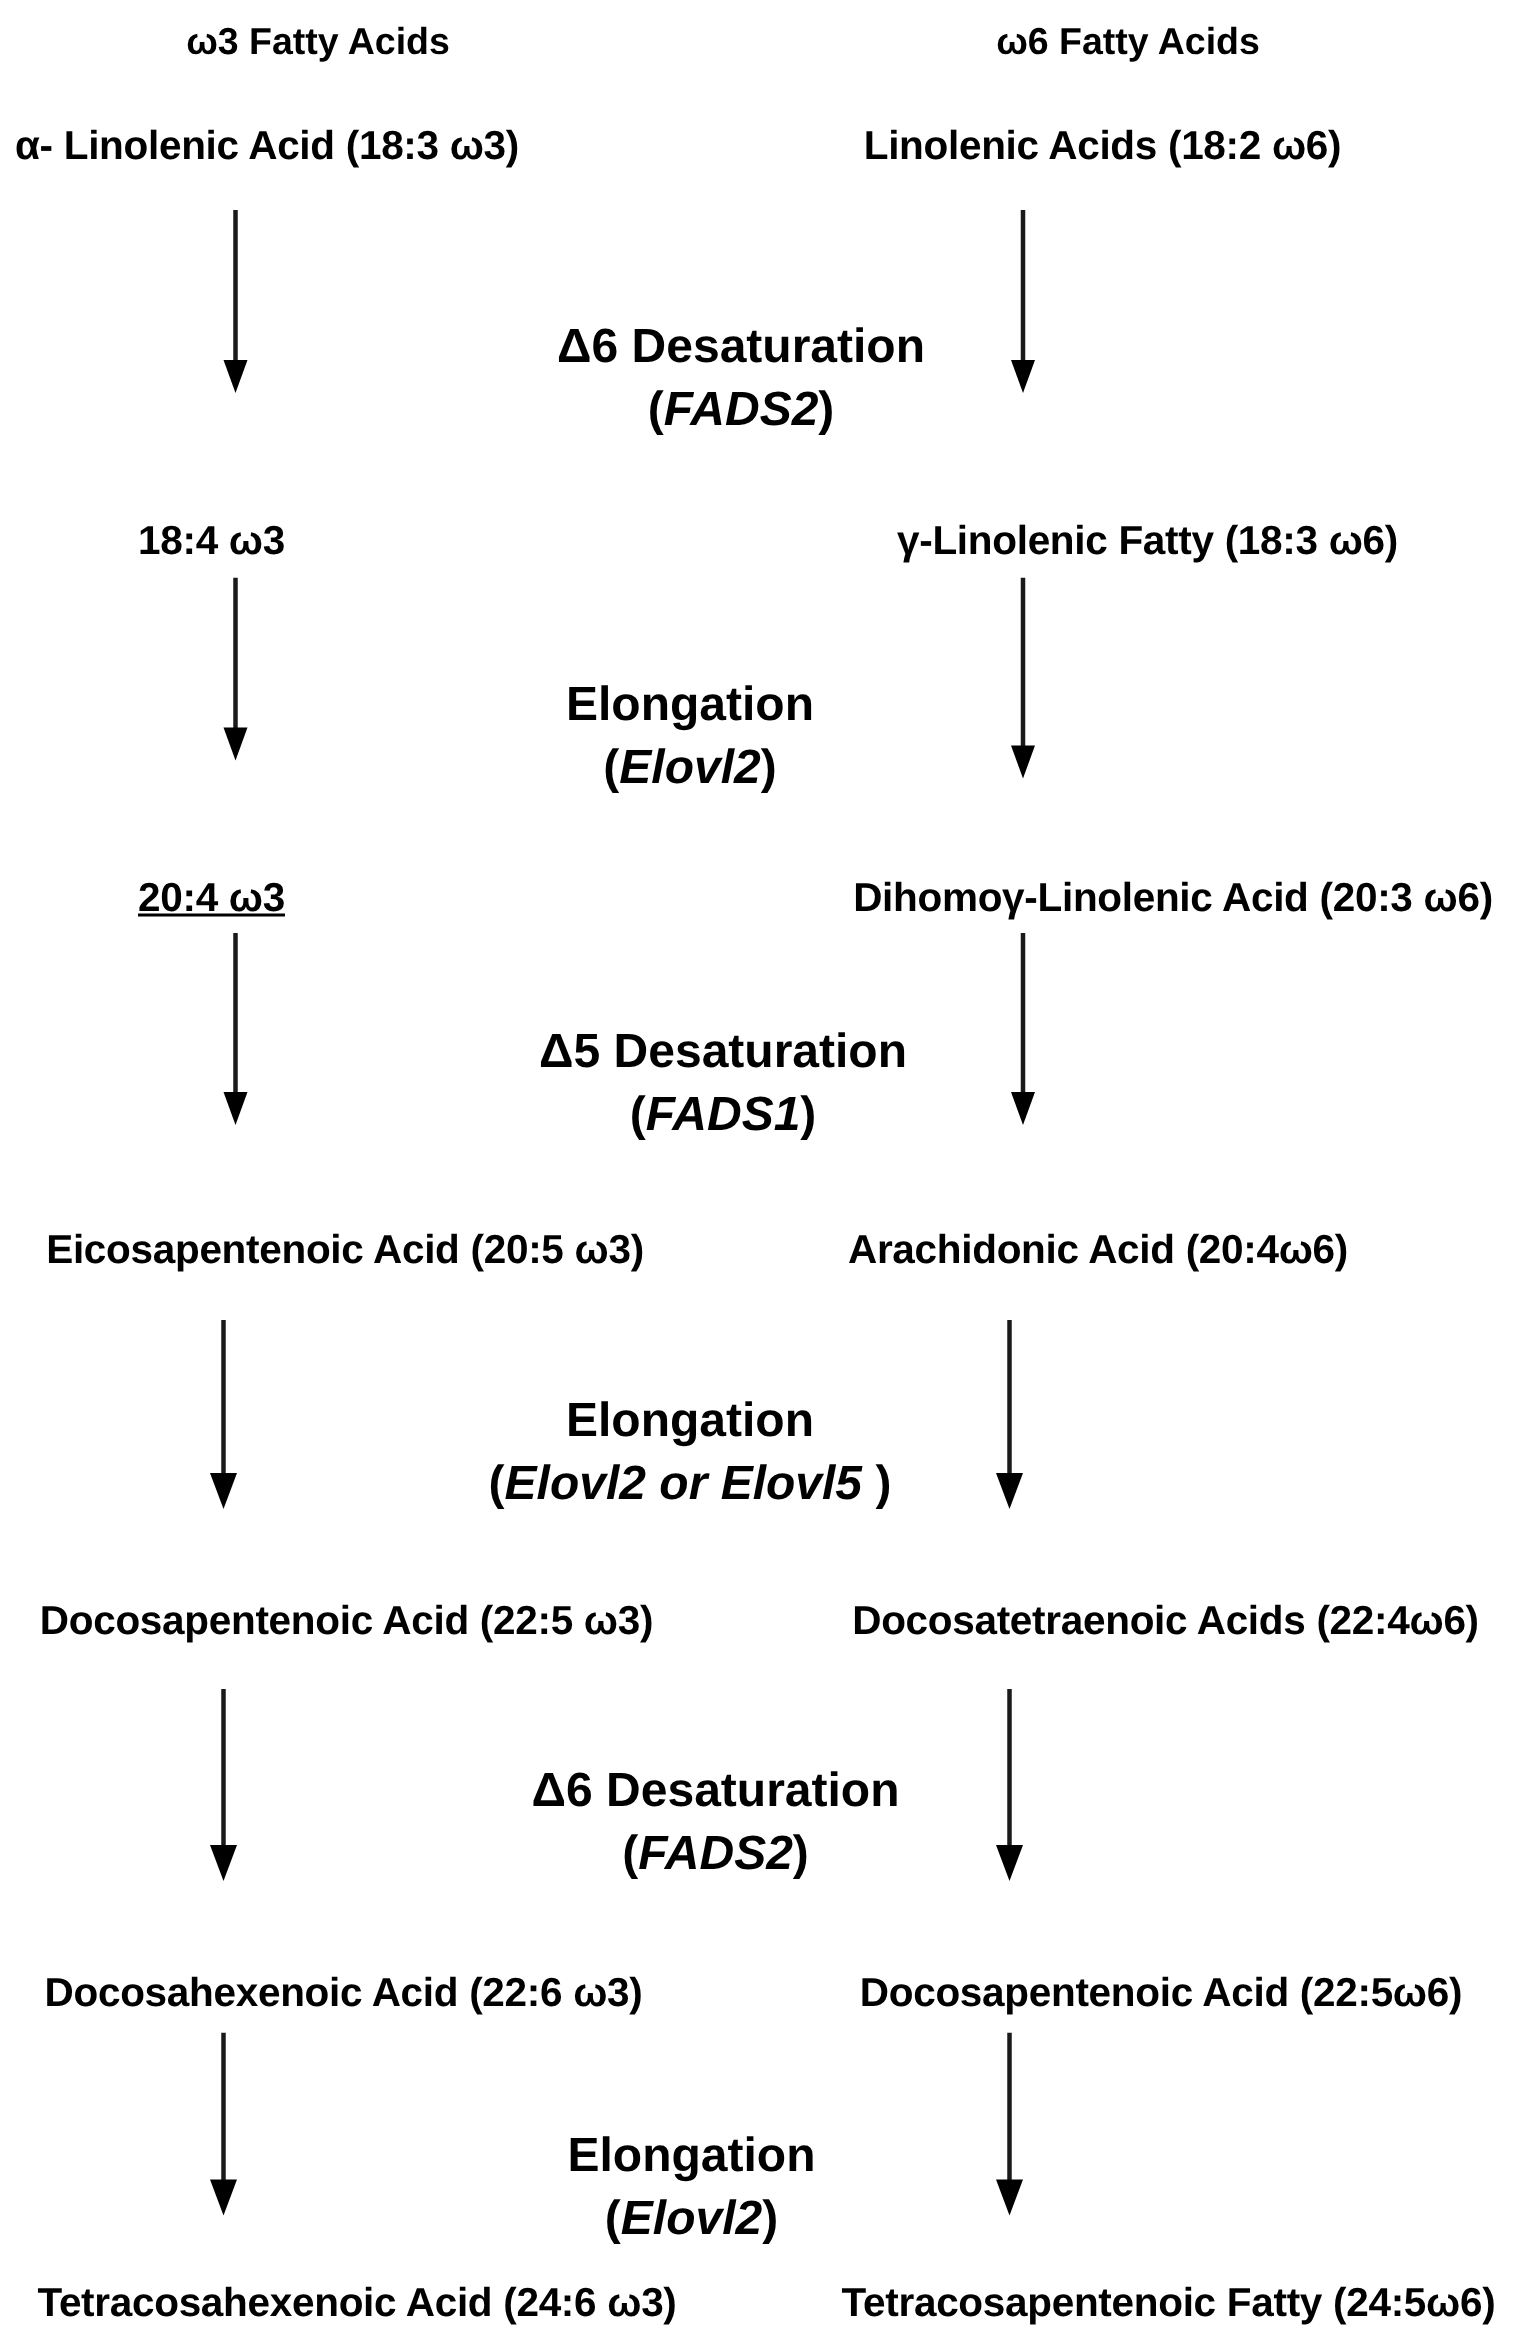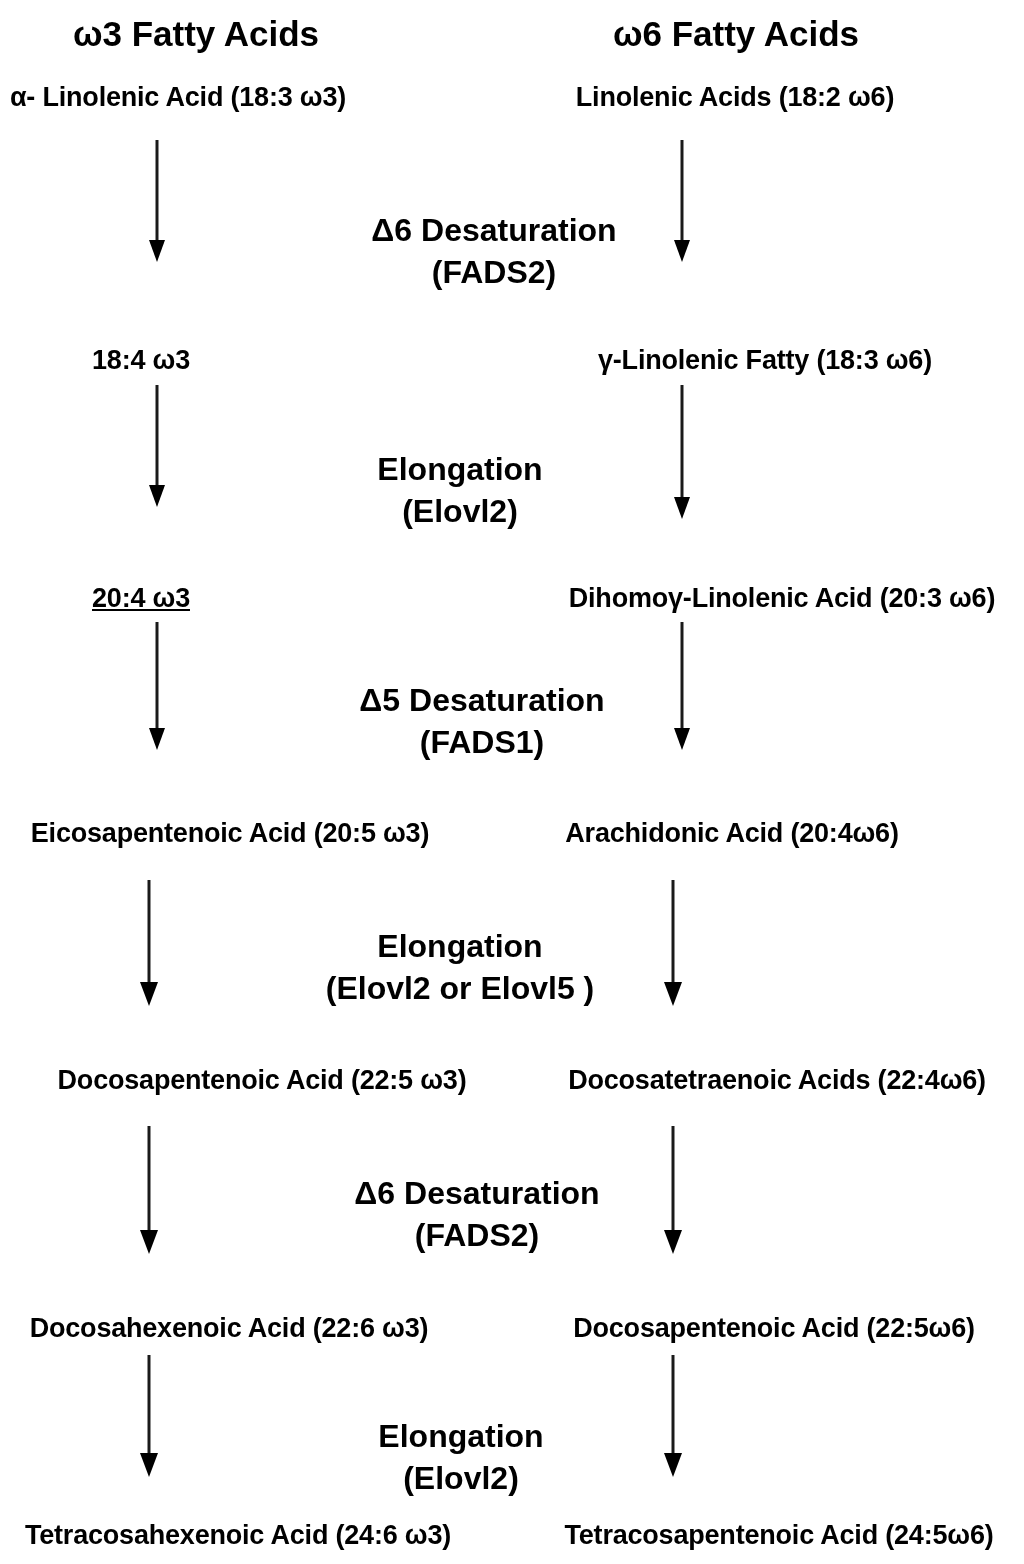--- a/index.html
+++ b/index.html
@@ -24,35 +24,37 @@
     font-size: 27px;
     line-height: 1.15;
     white-space: nowrap;
     text-align: center;
     transform: translateX(-50%);
     letter-spacing: -0.2px;
   }
   .col-head {
     position: absolute;
     font-weight: bold;
-    font-size: 35px;
+    font-size: 25px;
     white-space: nowrap;
     text-align: center;
     transform: translateX(-50%);
+    margin-left: 16px;
   }
   .enzyme {
     position: absolute;
     font-weight: bold;
     font-size: 32px;
     line-height: 1.32;
     text-align: center;
     white-space: nowrap;
     transform: translateX(-50%);
   }
   .enzyme .gene {
+    font-style: italic;
   }
   .arrow {
     position: absolute;
     transform: translateX(-50%);
   }
   .arrow svg {
     display: block;
   }
 </style>
 </head>
@@ -65,39 +67,39 @@
   <div class="col-head" style="left:736px; top:14px;">ω6 Fatty Acids</div>
 
   <div class="node" style="left:178px; top:82px;">α- Linolenic Acid (18:3 ω3)</div>
 
   <div class="node" style="left:141px; top:345px;">18:4 ω3</div>
 
   <div class="node" style="left:141px; top:583px;text-decoration:underline;">20:4 ω3</div>
 
   <div class="node" style="left:230px; top:818px;">Eicosapentenoic Acid (20:5 ω3)</div>
 
-  <div class="node" style="left:231px; top:1065px;margin-left:31px;">Docosapentenoic Acid (22:5 ω3)</div>
+  <div class="node" style="left:231px; top:1065px;">Docosapentenoic Acid (22:5 ω3)</div>
 
   <div class="node" style="left:229px; top:1313px;">Docosahexenoic Acid (22:6 ω3)</div>
 
   <div class="node" style="left:238px; top:1520px;">Tetracosahexenoic Acid (24:6 ω3)</div>
 
   <div class="node" style="left:735px; top:82px;">Linolenic Acids (18:2 ω6)</div>
 
   <div class="node" style="left:765px; top:345px;">γ-Linolenic Fatty (18:3 ω6)</div>
 
   <div class="node" style="left:782px; top:583px;">Dihomoγ-Linolenic Acid (20:3 ω6)</div>
 
   <div class="node" style="left:732px; top:818px;">Arachidonic Acid (20:4ω6)</div>
 
   <div class="node" style="left:777px; top:1065px;">Docosatetraenoic Acids (22:4ω6)</div>
 
   <div class="node" style="left:774px; top:1313px;">Docosapentenoic Acid (22:5ω6)</div>
 
-  <div class="node" style="left:779px; top:1520px;">Tetracosapentenoic Acid (24:5ω6)</div>
+  <div class="node" style="left:779px; top:1520px;">Tetracosapentenoic Fatty (24:5ω6)</div>
 
   <div class="arrow" style="left:157px; top:140px;">
     <svg width="24" height="124" viewBox="0 0 24 124">
       <line x1="12" y1="0" x2="12" y2="104" stroke="#1a1a1a" stroke-width="3"></line>
       <polygon points="4,100 20,100 12,122" fill="#000000"></polygon>
     </svg>
   </div>
 
   <div class="arrow" style="left:157px; top:385px;">
     <svg width="24" height="124" viewBox="0 0 24 124">

